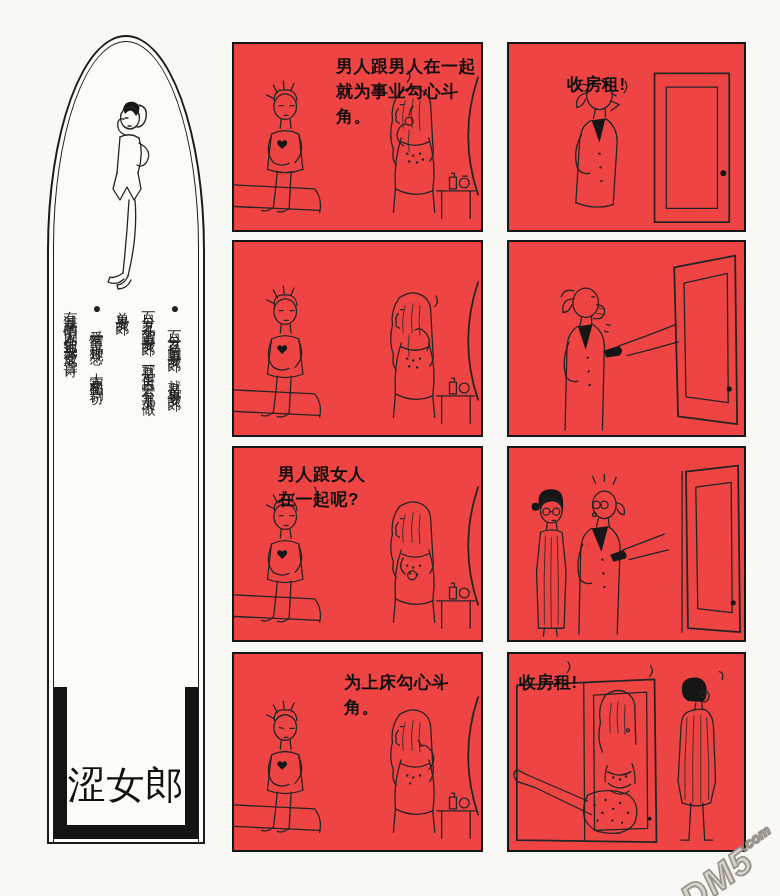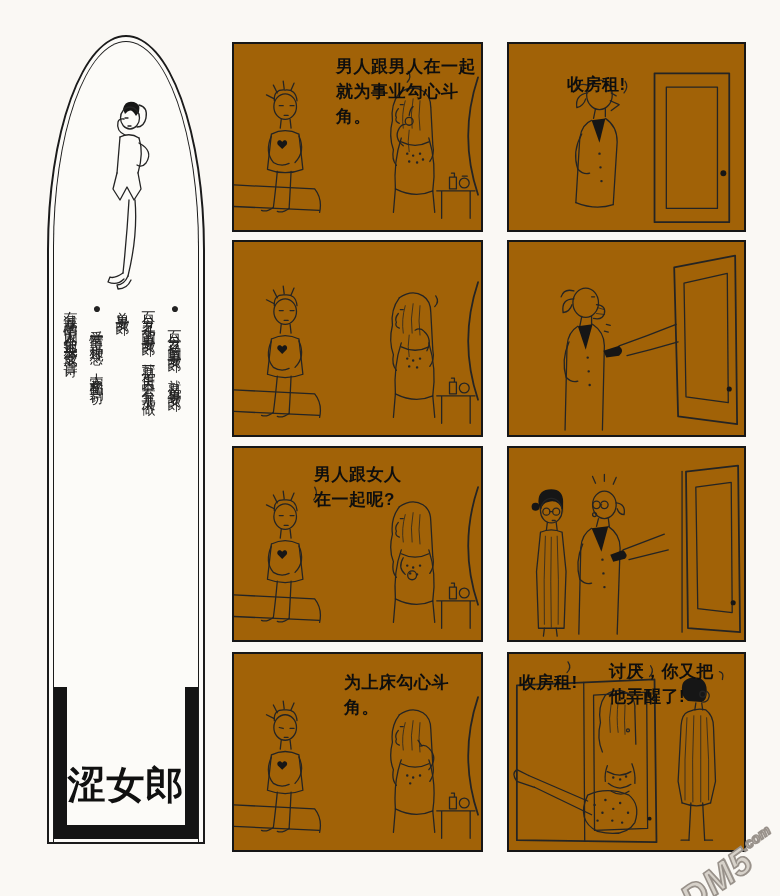--- a/index.html
+++ b/index.html
@@ -32,47 +32,47 @@
     font-weight:500;color:#222;
   }
   .title-box{
     position:absolute;left:5px;right:5px;bottom:3px;height:152px;
     box-sizing:border-box;
     border-left:13px solid #141414;border-right:13px solid #141414;
     border-bottom:14px solid #141414;
   }
   .title-box .t{
     position:absolute;left:0;right:0;bottom:14px;
-    text-align:center;font-size:38px;font-weight:700;
+    text-align:center;font-size:38px;font-weight:400;
     letter-spacing:1px;color:#101010;
   }
 
   
   .panel{
     position:absolute;box-sizing:border-box;
-    border:2px solid #161616;background:#a16207;
+    border:2px solid #161616;background:#ef4444;
   }
   .panel svg{position:absolute;inset:0;width:100%;height:100%;}
   .p1{left:232px;top:42px;width:251px;height:190px;}
   .p2{left:507px;top:42px;width:239px;height:190px;}
   .p3{left:232px;top:240px;width:251px;height:197px;}
   .p4{left:507px;top:240px;width:239px;height:197px;}
   .p5{left:232px;top:446px;width:251px;height:196px;}
   .p6{left:507px;top:446px;width:239px;height:196px;}
   .p7{left:232px;top:652px;width:251px;height:200px;}
   .p8{left:507px;top:652px;width:239px;height:200px;}
   .caption{
     position:absolute;white-space:pre-line;z-index:2;
     font-size:17px;line-height:25px;font-weight:600;
     letter-spacing:0.5px;color:#0e0e0e;
   }
   .c1{left:102px;top:10px;}
   .c2{left:58px;top:28px;}
   .c3{left:88px;top:16px;}
-  .c5{left:44px;top:14px;margin-left:36px;}
+  .c5{left:44px;top:14px;}
   .c7{left:110px;top:16px;}
   .c8l{left:10px;top:16px;}
   .c8r{left:100px;top:5px;}
 
   
   .art path,.art circle,.art ellipse,.art rect{
     fill:none;stroke:#242424;stroke-width:1.3;
     stroke-linecap:round;stroke-linejoin:round;
   }
   .art .fill{fill:#161616;stroke:none;}
@@ -329,22 +329,20 @@
         <path d="M206,150 H245 M211,150 V178 M240,150 V178"></path>
         <path d="M219,136 h7 v12 h-7 z M221,132 h3 v4"></path>
         <circle cx="234" cy="142" r="5"></circle>
         <path class="thick" d="M248,34 Q228,94 248,154"></path>
       </g>
     </svg>
   </div>
 
   <div class="panel p8">
     <div class="caption c8l">收房租!</div>
-    <div class="caption c8r">讨厌，你又把
-他弄醒了!</div>
     <svg class="art" viewBox="0 0 239 200" preserveAspectRatio="none">
       <path class="thick" d="M8,32 L148,26 L150,192 L8,190 Z"></path>
       <path d="M76,29 L77,191"></path>
       <path d="M86,42 L140,39 L141,178 L87,180 Z"></path>
       <circle class="fill" cx="143" cy="168" r="2"></circle>
       <path d="M60,8 q4,6 -1,11 M144,12 q4,6 -1,11"></path>
       <path d="M98,42 q-8,12 -5,28 q-4,16 2,30"></path>
       <path d="M98,42 q13,-9 24,-1 q7,6 6,17 l1,34"></path>
       <path class="thin" d="M104,50 q-3,16 -1,30 M111,48 q-2,18 0,32 M118,52 q-1,16 0,30"></path>
       <circle cx="121" cy="78" r="1.5"></circle>

